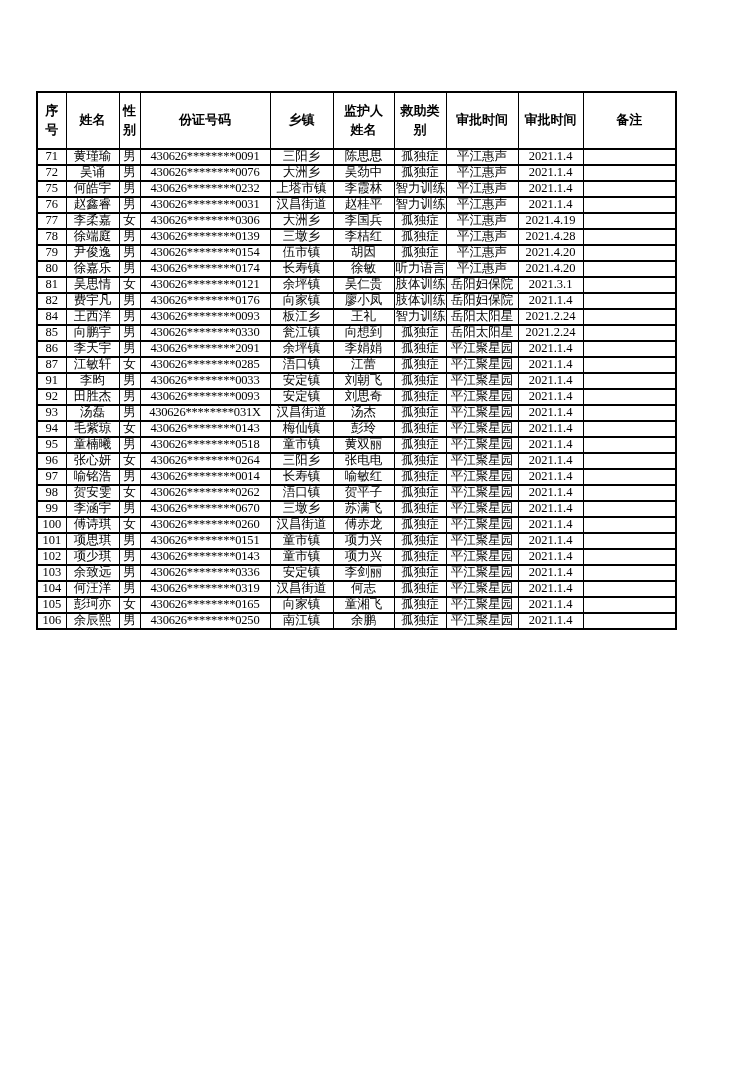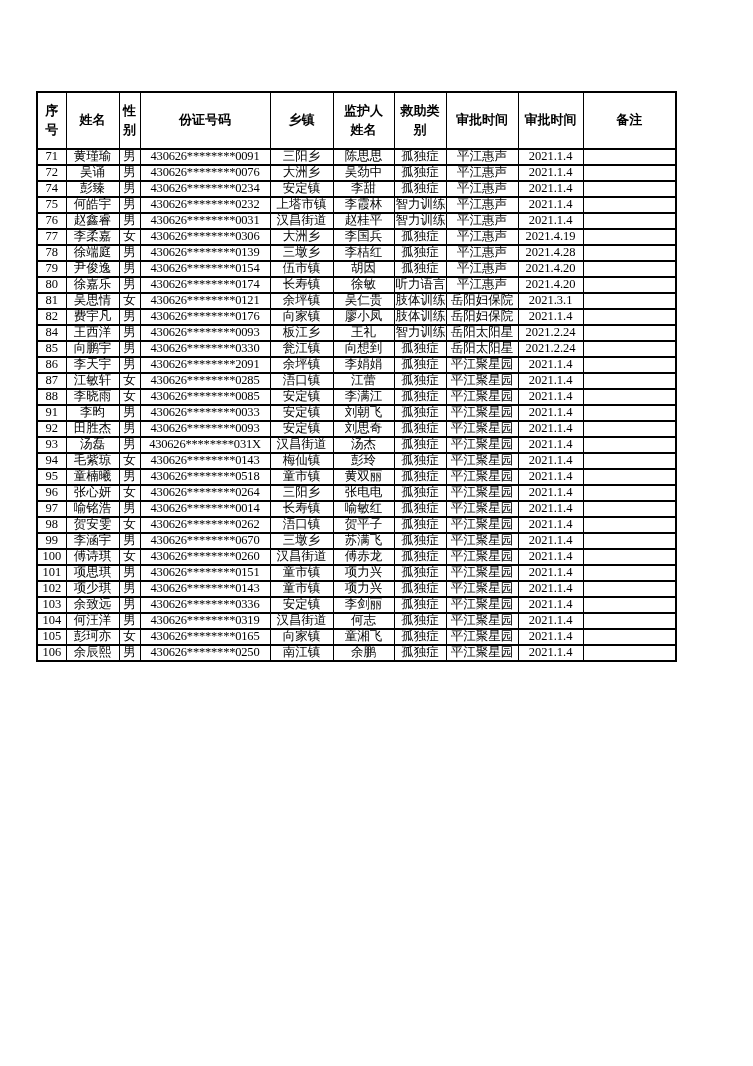--- a/index.html
+++ b/index.html
@@ -112,32 +112,20 @@
           <td class="col-gender">男</td>
           <td class="col-id_number">430626********0076</td>
           <td class="col-township">大洲乡</td>
           <td class="col-guardian">吴劲中</td>
           <td class="col-category">孤独症</td>
           <td class="col-institution">平江惠声</td>
           <td class="col-approval_date">2021.1.4</td>
           <td class="col-remark"></td>
         </tr>
         <tr>
-          <td class="col-no">74</td>
-          <td class="col-name">彭臻</td>
-          <td class="col-gender">男</td>
-          <td class="col-id_number">430626********0234</td>
-          <td class="col-township">安定镇</td>
-          <td class="col-guardian">李甜</td>
-          <td class="col-category">孤独症</td>
-          <td class="col-institution">平江惠声</td>
-          <td class="col-approval_date">2021.1.4</td>
-          <td class="col-remark"></td>
-        </tr>
-        <tr>
           <td class="col-no">75</td>
           <td class="col-name">何皓宇</td>
           <td class="col-gender">男</td>
           <td class="col-id_number">430626********0232</td>
           <td class="col-township">上塔市镇</td>
           <td class="col-guardian">李霞林</td>
           <td class="col-category">智力训练</td>
           <td class="col-institution">平江惠声</td>
           <td class="col-approval_date">2021.1.4</td>
           <td class="col-remark"></td>
@@ -268,32 +256,20 @@
           <td class="col-gender">女</td>
           <td class="col-id_number">430626********0285</td>
           <td class="col-township">浯口镇</td>
           <td class="col-guardian">江蕾</td>
           <td class="col-category">孤独症</td>
           <td class="col-institution">平江聚星园</td>
           <td class="col-approval_date">2021.1.4</td>
           <td class="col-remark"></td>
         </tr>
         <tr>
-          <td class="col-no">88</td>
-          <td class="col-name">李晓雨</td>
-          <td class="col-gender">女</td>
-          <td class="col-id_number">430626********0085</td>
-          <td class="col-township">安定镇</td>
-          <td class="col-guardian">李满江</td>
-          <td class="col-category">孤独症</td>
-          <td class="col-institution">平江聚星园</td>
-          <td class="col-approval_date">2021.1.4</td>
-          <td class="col-remark"></td>
-        </tr>
-        <tr>
           <td class="col-no">91</td>
           <td class="col-name">李昀</td>
           <td class="col-gender">男</td>
           <td class="col-id_number">430626********0033</td>
           <td class="col-township">安定镇</td>
           <td class="col-guardian">刘朝飞</td>
           <td class="col-category">孤独症</td>
           <td class="col-institution">平江聚星园</td>
           <td class="col-approval_date">2021.1.4</td>
           <td class="col-remark"></td>

